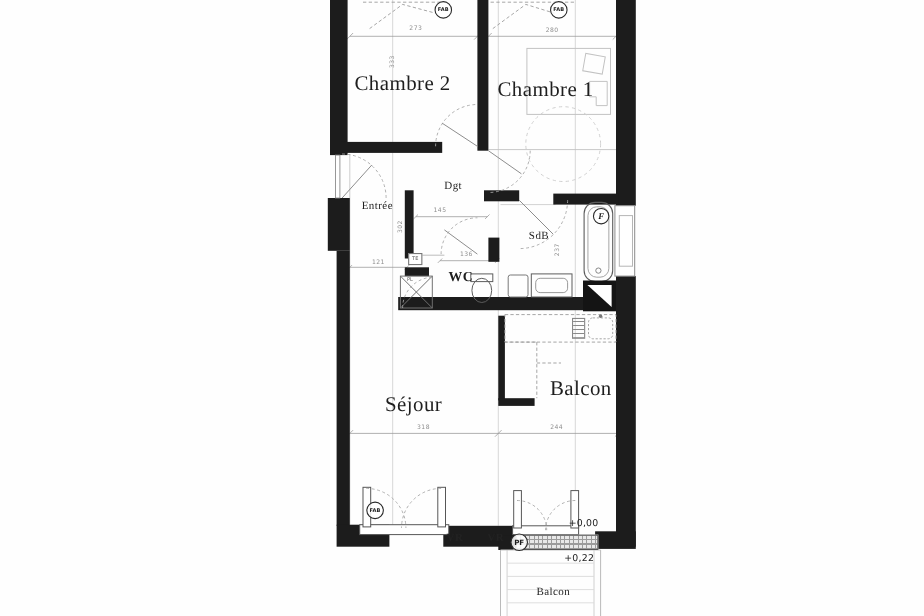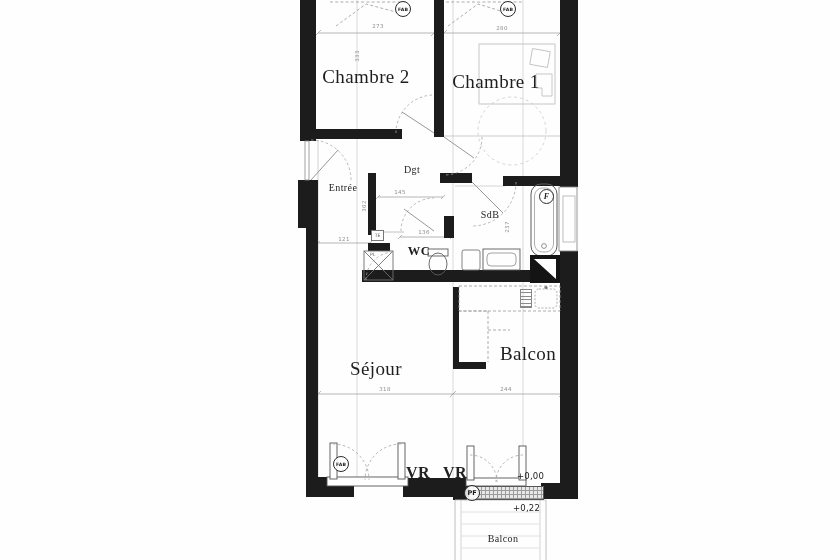--- a/index.html
+++ b/index.html
@@ -7,21 +7,21 @@
     position:relative;width:840px;height:560px;background:#fefefe;overflow:hidden;
     font-family:"Liberation Serif", serif;
   }
   svg{position:absolute;left:0;top:0;}
   .lbl{
     position:absolute;color:#1e1e1e;font-size:10px;letter-spacing:.4px;
     text-align:center;white-space:nowrap;
   }
   .lbl.big{font-size:19px;}
   .lbl.bold{font-weight:700;}
-  .vr{position:absolute;color:#222;font-size:16px;font-weight:600;letter-spacing:.5px;}
+  .vr{position:absolute;color:#222;font-size:10px;font-weight:600;letter-spacing:.5px;margin-top:20px;}
   .lvl{position:absolute;color:#222;font-size:9px;font-weight:400;letter-spacing:.2px;font-family:"DejaVu Sans", sans-serif;font-size:8.5px;}
   .dim{
     position:absolute;color:#8f8f8f;font-size:5.5px;letter-spacing:.4px;
     font-family:"DejaVu Sans", sans-serif;text-align:center;white-space:nowrap;
   }
   .dimv{transform:rotate(-90deg);transform-origin:center;}
   .circ{
     position:absolute;width:16px;height:16px;border:1.2px solid #2a2a2a;border-radius:50%;
     display:flex;align-items:center;justify-content:center;background:rgba(255,255,255,.85);
     color:#1a1a1a;font-family:"DejaVu Sans", sans-serif;box-sizing:border-box;

